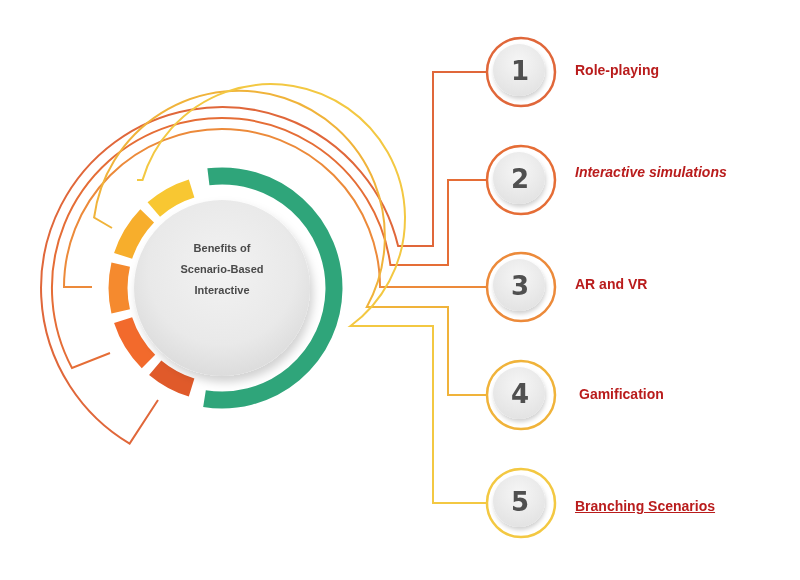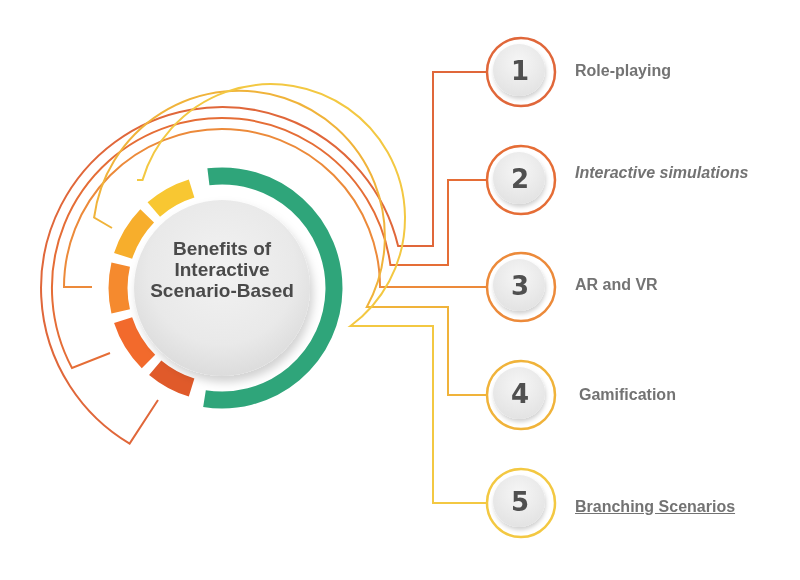--- a/index.html
+++ b/index.html
@@ -1,19 +1,19 @@
 <!DOCTYPE html>
 <html><head>
 <meta charset="utf-8">
 <style>
   html, body { margin:0; padding:0; background:#ffffff; }
   body { width:800px; height:580px; position:relative; overflow:hidden; font-family:"Liberation Sans", "DejaVu Sans", sans-serif; }
   #diagram { position:absolute; left:0; top:0; }
-  .center-title { position:absolute; left:134px; top:238px; width:176px; text-align:center; font-weight:700; font-size:19px; line-height:21px; color:#4a4a4a; }
-  .item-label { position:absolute; font-weight:700; font-size:16px; color:#737373; white-space:nowrap; }
+  .center-title { position:absolute; left:134px; top:238px; width:176px; text-align:center; font-weight:700; font-size:11px; line-height:21px; color:#4a4a4a; }
+  .item-label { position:absolute; font-weight:700; font-size:14px; color:#b91c1c; white-space:nowrap; }
   .num { font-family:"DejaVu Sans", sans-serif; font-weight:700; font-size:26px; fill:#505050; }
 </style>
 </head>
 <body>
 
 <svg id="diagram" width="800" height="580" viewBox="0 0 800 580">
   <defs>
     <radialGradient id="discGrad" cx="50%" cy="40%" r="60%">
       <stop offset="0%" stop-color="#f2f2f2"></stop>
       <stop offset="70%" stop-color="#e9e9e9"></stop>
@@ -75,21 +75,21 @@
       <g>
         <circle cx="521" cy="503" r="34" fill="#fff" stroke="#f3c842" stroke-width="2.5"></circle>
         <circle cx="519" cy="501" r="26" fill="url(#numGrad)" filter="url(#shadowSm)"></circle>
         <text x="520" y="511" text-anchor="middle" class="num">5</text>
       </g>
     </g>
 </svg>
 
 <div class="center-title">
   <div>Benefits of</div>
+  <div>Scenario-Based</div>
   <div>Interactive</div>
-  <div>Scenario-Based</div>
 </div>
 
 <div class="item-label" style="left:575px; top:62px;">Role-playing</div>
 <div class="item-label" style="left:575px; top:164px;font-style:italic;">Interactive simulations</div>
 <div class="item-label" style="left:575px; top:276px;">AR and VR</div>
 <div class="item-label" style="left:579px; top:386px;">Gamification</div>
 <div class="item-label" style="left:575px; top:498px;text-decoration:underline;">Branching Scenarios</div>
 
 </body></html>

